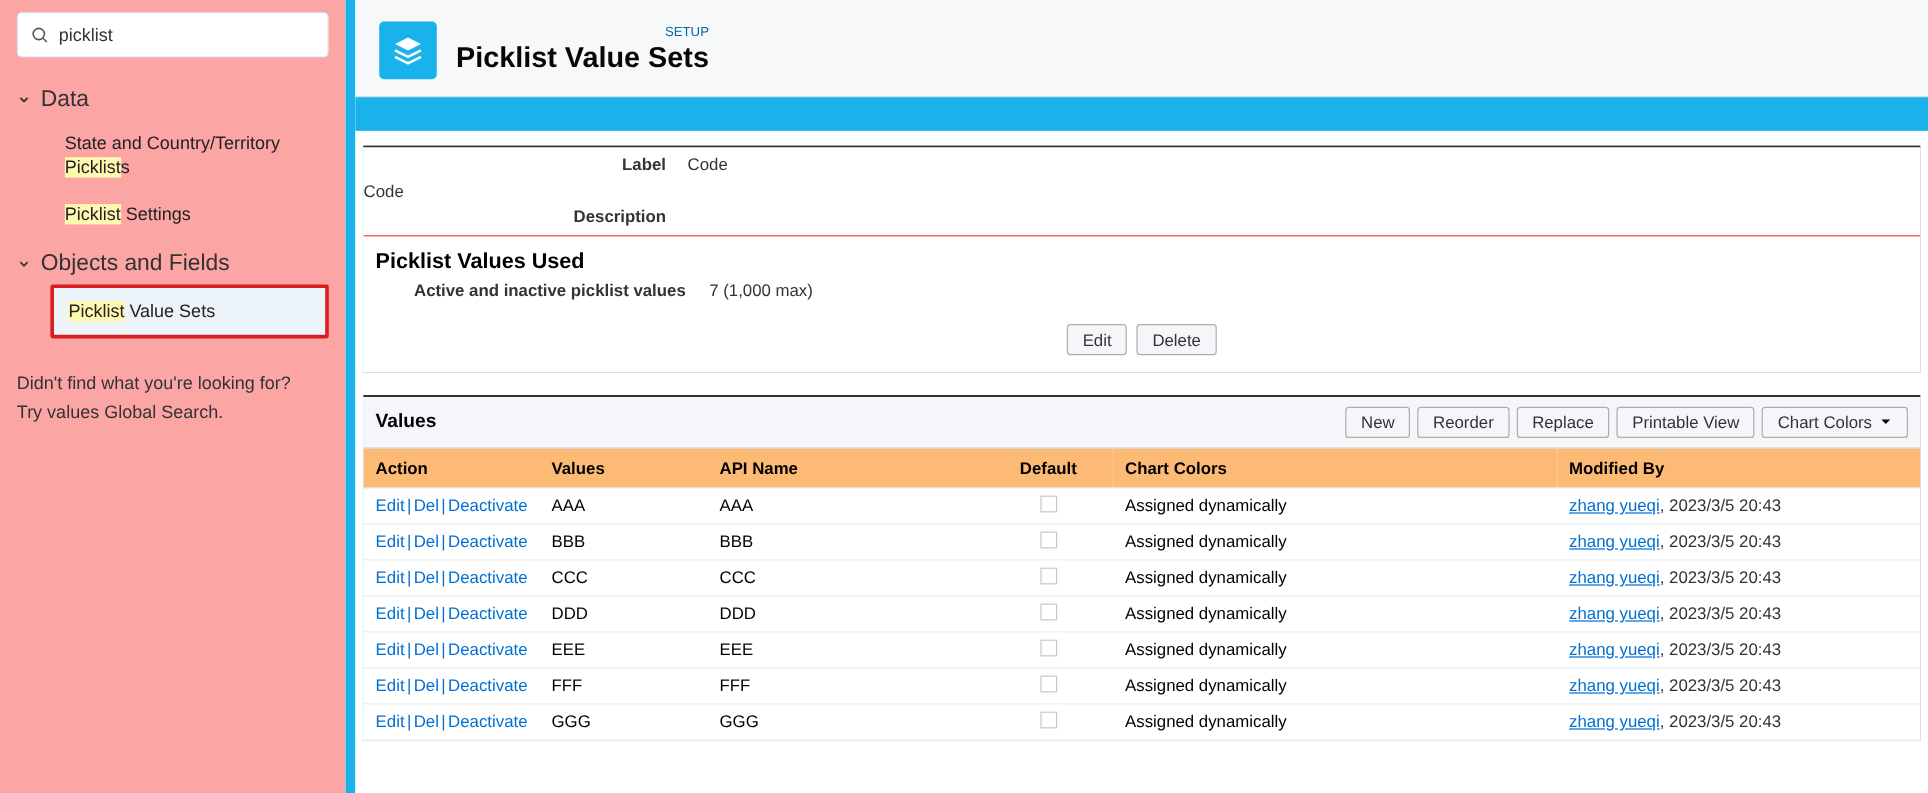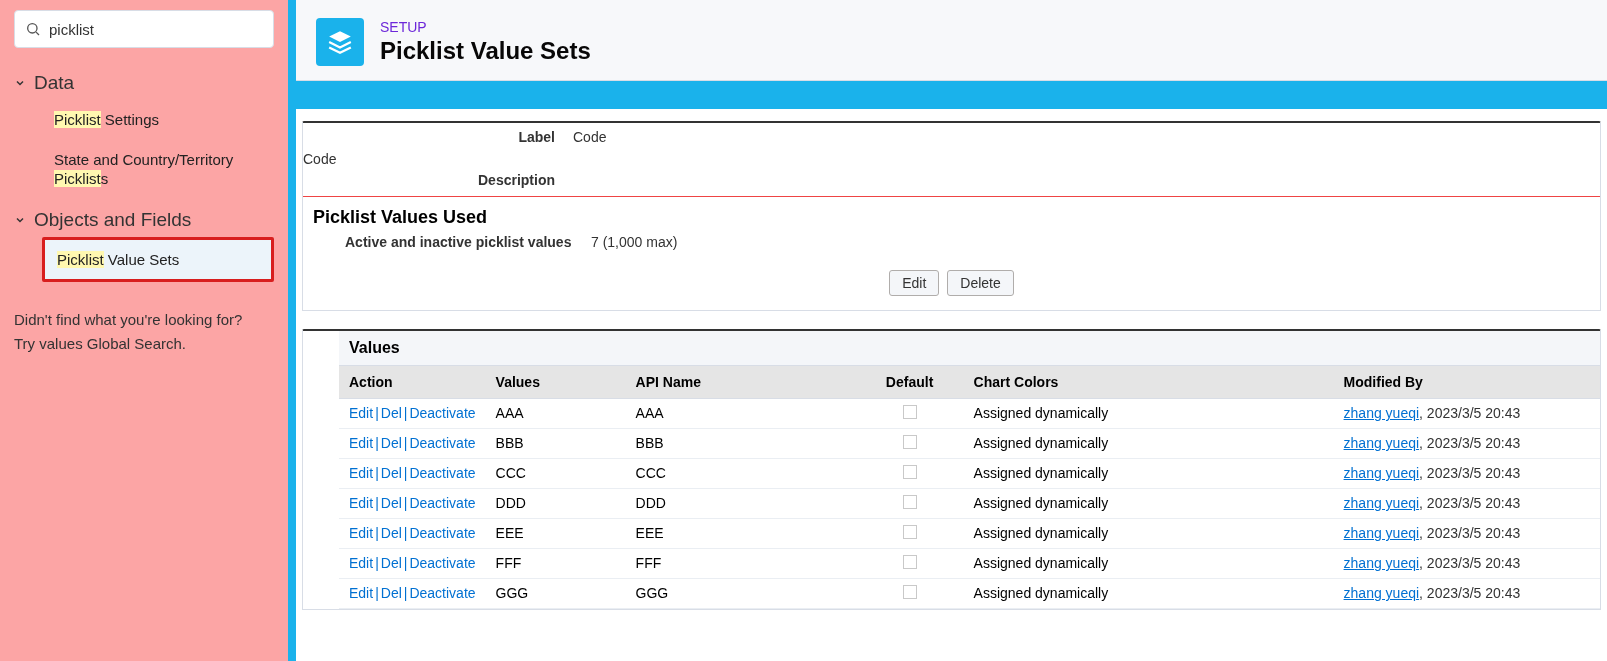--- a/index.html
+++ b/index.html
@@ -119,22 +119,23 @@
   display: flex;
   align-items: center;
   justify-content: center;
 }
 .hdr-icon svg {
   width: 26px;
   height: 26px;
   fill: #fff;
 }
 .hdr-breadcrumb {
-  font-size: 14px;
-  color: #6d28d9;
+  font-size: 11px;
+  color: #0369a1;
+  text-align: right;
 }
 .hdr-title {
   font-size: 24px;
   font-weight: 700;
   color: #080707;
   margin-top: 2px;
 }
 .bluegraphic {
   height: 28px;
   background: #1ab2eb;
@@ -205,21 +206,20 @@
   font-size: 14px;
   cursor: pointer;
   color: #333;
 }
 
 .values-card {
   margin: 18px 6px 0 6px;
   border: 1px solid #d8dde6;
   border-top: 2px solid #333;
   border-radius: 2px 2px 0 0;
-  padding-left: 36px;
 }
 .values-hdr {
   display: flex;
   align-items: center;
   justify-content: space-between;
   padding: 8px 10px;
   background: #f4f6f9;
 }
 .values-hdr .title {
   font-weight: 700;
@@ -237,21 +237,21 @@
 .drop-btn svg {
   width: 11px;
   height: 11px;
 }
 table.values-table {
   width: 100%;
   border-collapse: collapse;
   font-size: 14px;
 }
 table.values-table th {
-  background: #e5e5e5;
+  background: #fdba74;
   text-align: left;
   font-weight: 700;
   padding: 8px 10px;
   border-top: 1px solid #d8dde6;
   border-bottom: 1px solid #d8dde6;
 }
 table.values-table th.center {
   text-align: center;
 }
 table.values-table td {
@@ -310,24 +310,24 @@
 
   <div class="tree-section">
     <div class="tree-hdr">
       <svg viewBox="0 0 24 24" fill="none" stroke="currentColor" stroke-width="3">
         <polyline points="6 9 12 15 18 9"></polyline>
       </svg>
       <span>Data</span>
     </div>
     <div class="tree-items">
       <div class="tree-item">
+        <span>State and Country/Territory </span><span class="hl">Picklist</span><span>s</span>
+      </div>
+      <div class="tree-item">
         <span class="hl">Picklist</span><span> Settings</span>
-      </div>
-      <div class="tree-item">
-        <span>State and Country/Territory </span><span class="hl">Picklist</span><span>s</span>
       </div>
     </div>
   </div>
 
   <div class="tree-section">
     <div class="tree-hdr">
       <svg viewBox="0 0 24 24" fill="none" stroke="currentColor" stroke-width="3">
         <polyline points="6 9 12 15 18 9"></polyline>
       </svg>
       <span>Objects and Fields</span>
@@ -387,20 +387,32 @@
       </div>
       <div class="btn-row">
         <button class="sf-btn">Edit</button>
         <button class="sf-btn">Delete</button>
       </div>
     </div>
 
     <div class="values-card">
       <div class="values-hdr">
         <div class="title">Values</div>
+        <div class="actions">
+          <button class="sf-btn">New</button>
+          <button class="sf-btn">Reorder</button>
+          <button class="sf-btn">Replace</button>
+          <button class="sf-btn">Printable View</button>
+          <button class="sf-btn drop-btn">
+            <span>Chart Colors</span>
+            <svg viewBox="0 0 24 24">
+                <path d="M4 8 L12 16 L20 8 Z"></path>
+              </svg>
+          </button>
+        </div>
       </div>
       <table class="values-table">
         <thead>
           <tr>
             <th class="col-action">Action</th>
             <th class="col-values">Values</th>
             <th class="col-api">API Name</th>
             <th class="col-default center">Default</th>
             <th class="col-colors">Chart Colors</th>
             <th>Modified By</th>

